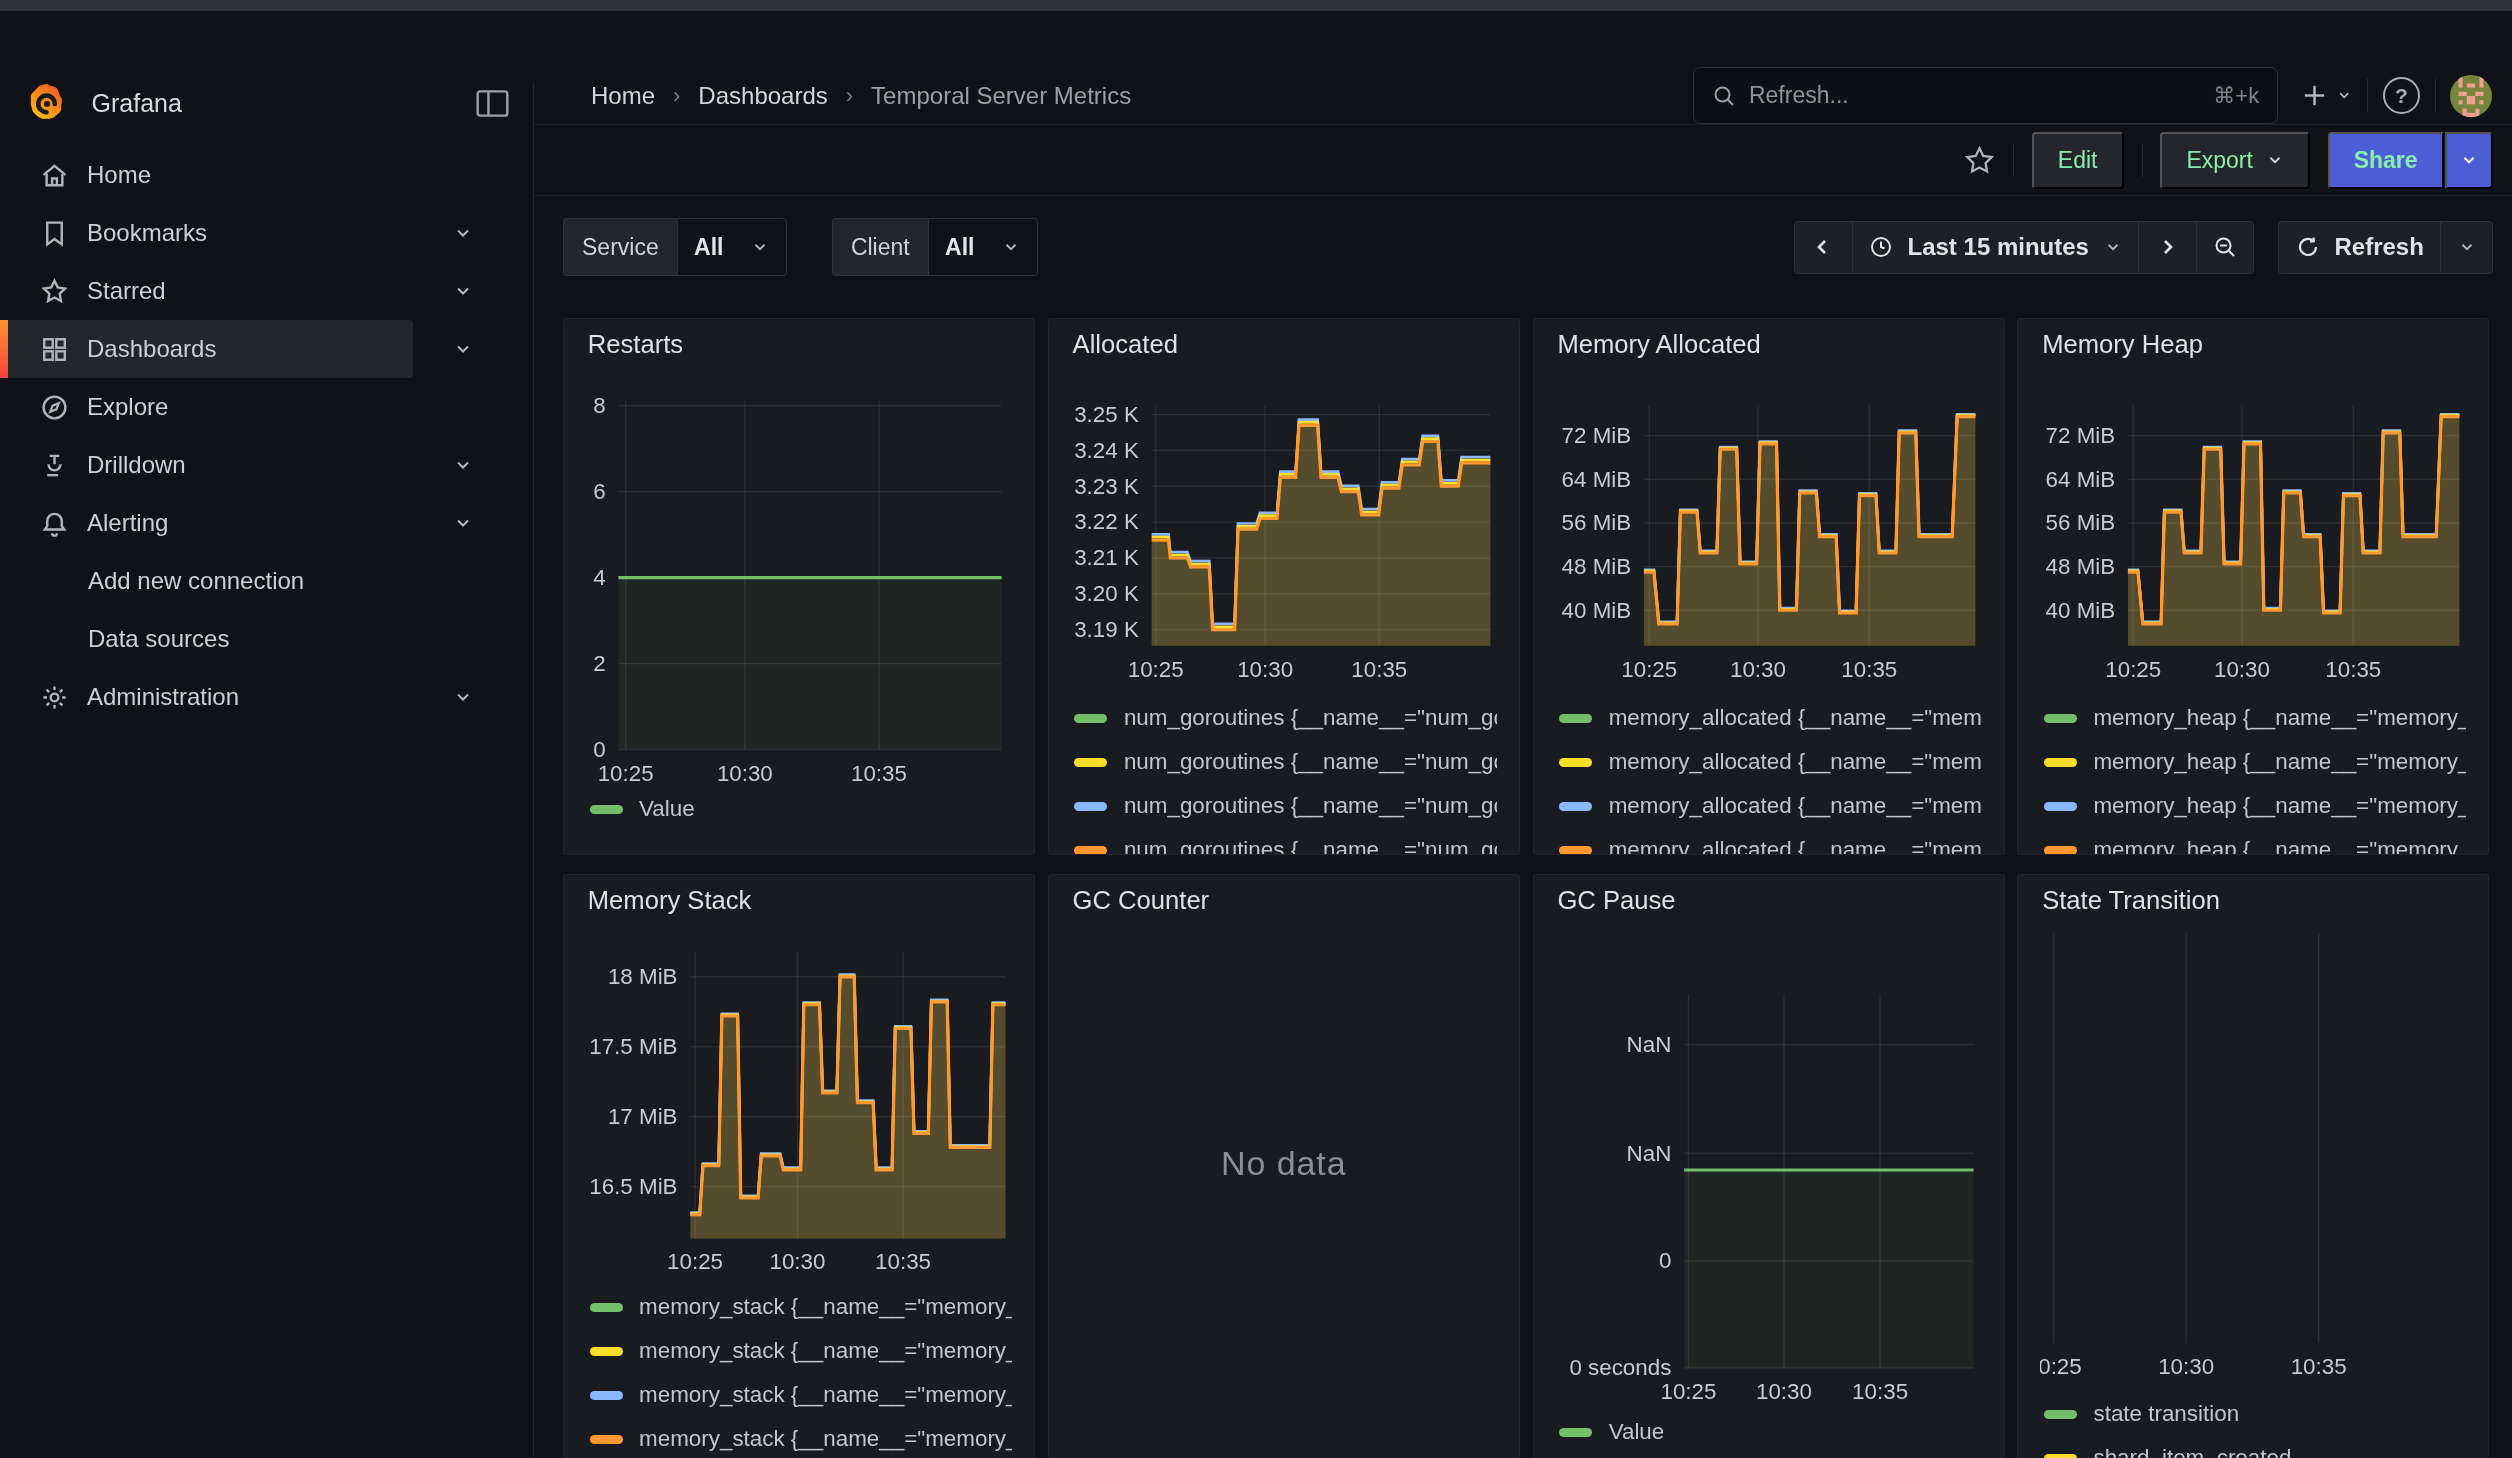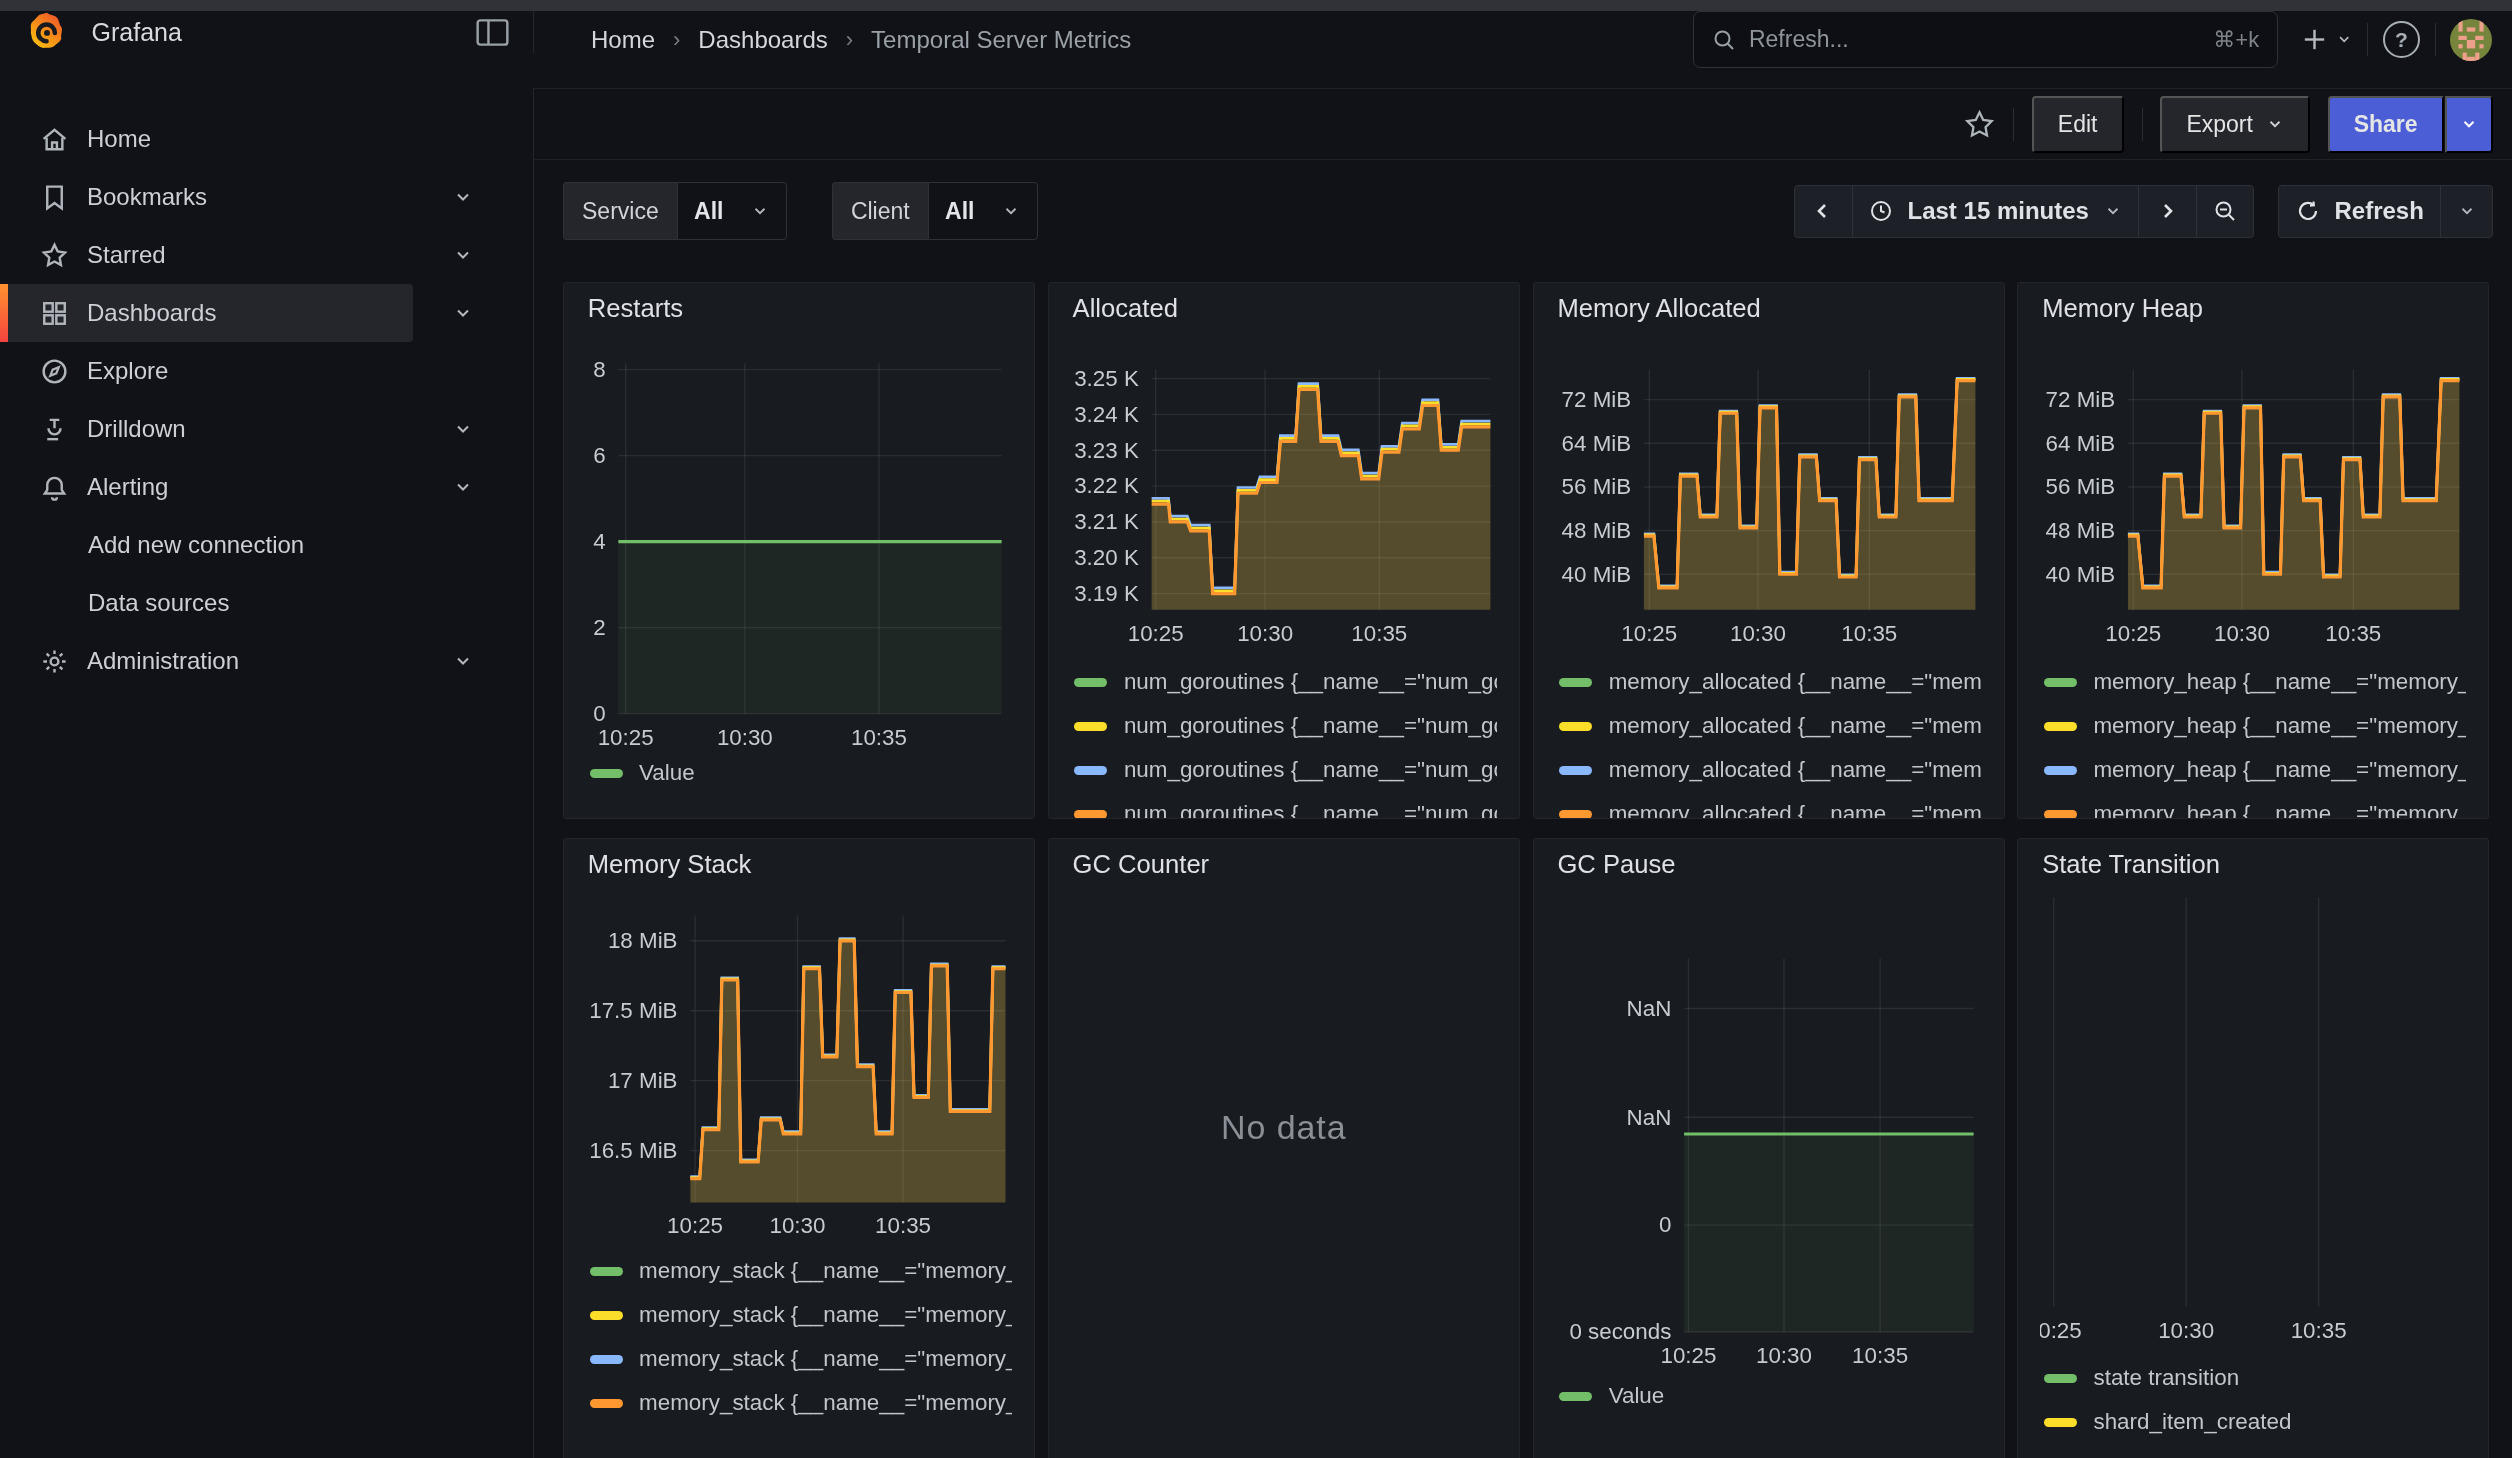--- a/index.html
+++ b/index.html
@@ -1,20 +1,20 @@
 <!DOCTYPE html>
 <html style="font-size:14.6px"><head>
 <meta charset="utf-8">
 <style>
   * { margin:0; padding:0; box-sizing:border-box; }
   html,body { width:2512px; height:1458px; overflow:hidden; background:#111217;
     font-family:"Liberation Sans", sans-serif; color:#d0d3d8; }
   .top-strip { height:11px; background:#303237; }
   
-  .nav { height:77px; display:flex; align-items:flex-start; background:#111217; }
+  .nav { height:77px; display:flex; align-items:flex-end; background:#111217;margin-top:36px; }
   .nav-left { width:534px; flex:0 0 534px; border-right:0.9px solid #24262c; display:flex; align-items:center; padding:0 24px 0 25.6px; }
   .logo { width:42px; height:42px; flex:0 0 42px; }
   .app-title { margin-left:24px; font-size:25px; color:#d8dade; }
   .panel-toggle { margin-left:auto; width:33px; height:27px; color:#9aa0a8; cursor:pointer; }
   .nav-right { flex:1; display:flex; align-items:center; padding:0 20px 0 57px; }
   .breadcrumb { display:flex; align-items:center; gap:18px; font-size:24px; }
   .crumb { color:#d3d6db; cursor:pointer; }
   .crumb-sep { color:#787e86; font-size:22px; }
   .crumb.current { color:#9aa0a7; cursor:default; }
   .search-box { margin-left:auto; width:585px; height:57px; background:#0e0f14; border:0.9px solid #2f3238;
@@ -37,21 +37,21 @@
   .side-item.sub { padding-left:88px; }
   .side-item.active::before { content:""; position:absolute; left:0; top:0; bottom:0; width:413px;
     background:#24262c; border-radius:0 3.7px 3.7px 0; z-index:0; }
   .side-item.active::after { content:""; position:absolute; left:0; top:0; bottom:0; width:8.2px;
     background:linear-gradient(180deg,#ff9330,#f5433e); z-index:1; }
   .main { flex:1; display:flex; flex-direction:column; background:#111217; min-width:0; }
   .toolbar { height:72px; border-top:0.9px solid #1e2126; border-bottom:0.9px solid #1e2126;
     display:flex; align-items:center; justify-content:flex-end; padding-right:19px; gap:18px; }
   .star-btn { width:31px; height:31px; color:#aeb4bb; cursor:pointer; }
   .btn { height:57px; border-radius:3.7px; background:#24262c; display:flex; align-items:center;
-    padding:0 24px; font-size:23px; color:#e5e5e5; gap:12.8px; cursor:pointer; }
+    padding:0 24px; font-size:23px; color:#86efac; gap:12.8px; cursor:pointer; }
   .btn .chev { width:18px; height:18px; color:#cfd3d8; }
   .share-group { display:flex; gap:1.8px; }
   .btn.primary { background:#4c5ed6; border-radius:3.7px 0 0 3.7px; font-weight:700; }
   .btn.primary-chev { background:#4c5ed6; border-radius:0 3.7px 3.7px 0; padding:0 12.8px; }
   
   .dash { flex:1; padding:22px 19px 0 29px; overflow:hidden; }
   .filter-row { display:flex; align-items:center; }
   .combo { display:flex; height:58px; }
   .combo + .combo { margin-left:37px;padding-left:8px; }
   .combo .cl { background:#24262b; border:0.9px solid #2e3138; border-right:none; border-radius:3.7px 0 0 3.7px;

